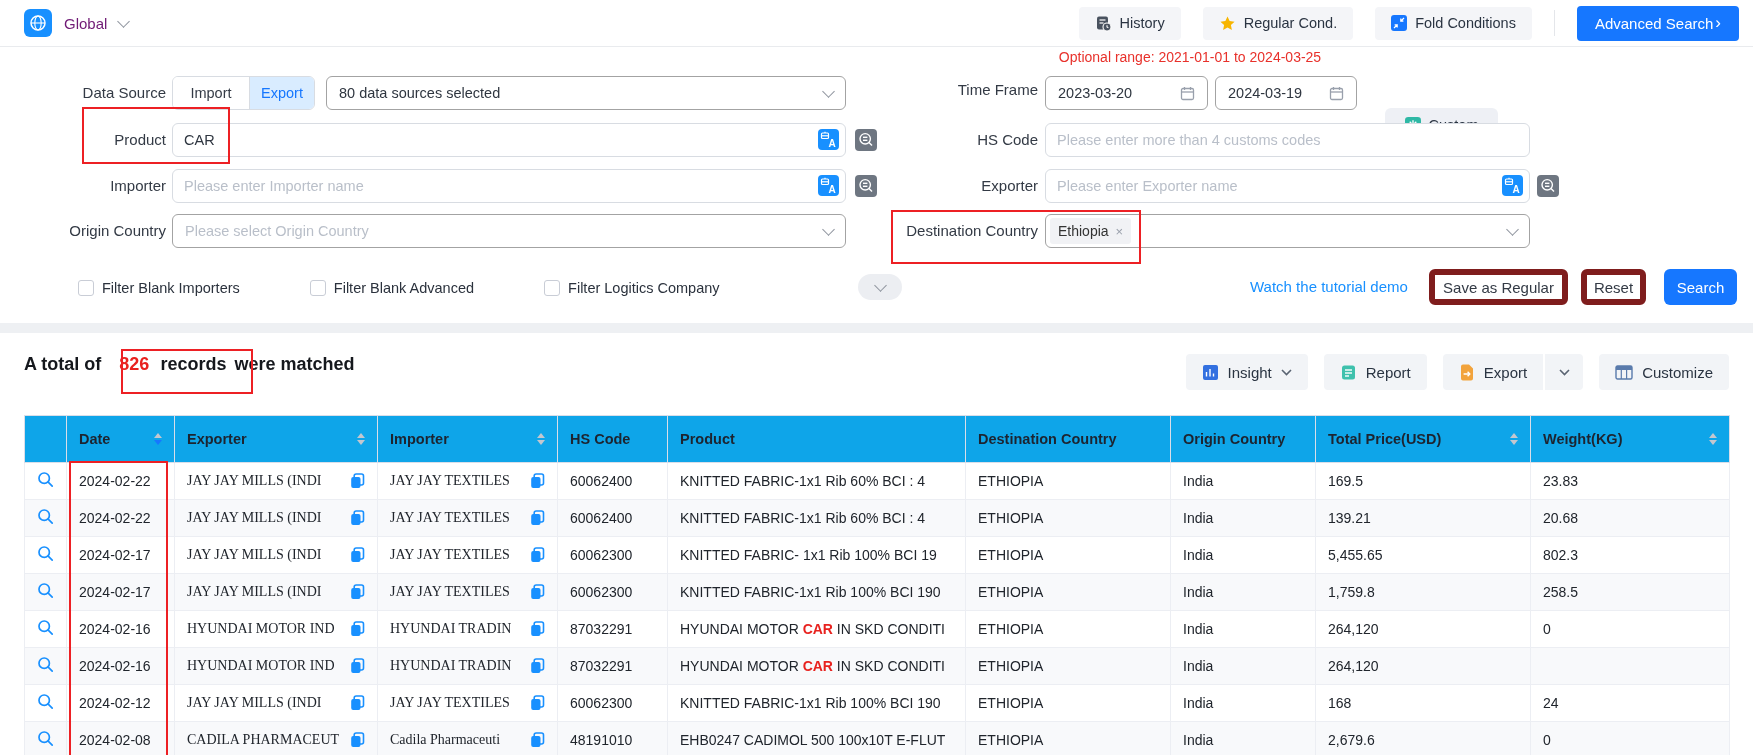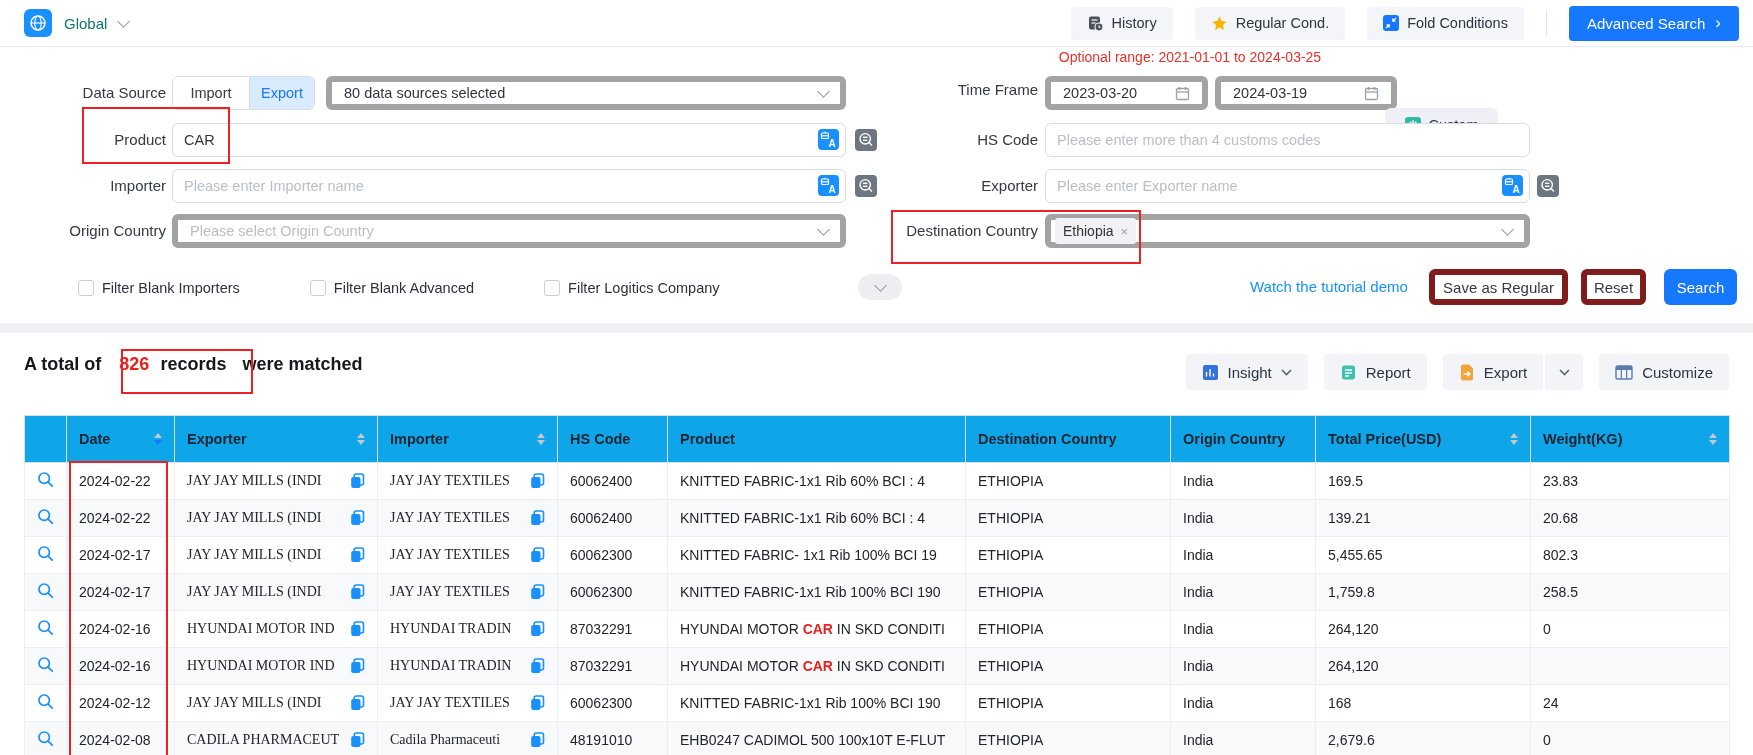--- a/index.html
+++ b/index.html
@@ -8,39 +8,39 @@
     background:#eef0f3;color:#26303c;
     font-family:"Liberation Sans",sans-serif;
   }
   
   .topbar{position:absolute;top:0;left:0;right:0;height:47px;background:#fff;
     border-bottom:1px solid #e9ebee;display:flex;align-items:center;
     justify-content:space-between;padding:0 14px 0 24px;box-sizing:border-box;z-index:5;}
   .brand{display:flex;align-items:center;gap:12px;}
   .logo{width:28px;height:28px;border-radius:6px;background:#1890ff;
     display:flex;align-items:center;justify-content:center;}
-  .region{font-size:15px;color:#0f766e;text-align:right;}
+  .region{font-size:15px;color:#701a75;text-align:right;}
   .chev{width:8px;height:8px;border-right:1.6px solid #8d939d;border-bottom:1.6px solid #8d939d;
     transform:rotate(45deg);display:inline-block;margin-top:-4px;}
   .topbar-right{display:flex;align-items:center;gap:22px;}
   .gbtn{height:33px;border-radius:4px;background:#f4f5f8;display:flex;align-items:center;
     gap:8px;padding:0 16px;font-size:14.5px;color:#2a3442;cursor:pointer;white-space:nowrap;}
   .vdiv{width:1px;height:26px;background:#e4e6ea;}
   .adv-btn{height:35px;background:#1677ff;color:#fff;border-radius:4px;display:flex;
-    align-items:center;gap:10px;padding:0 18px;font-size:15px;cursor:pointer;}
+    align-items:center;gap:2px;padding:0 18px;font-size:15px;cursor:pointer;}
   .adv-arrow{font-size:17px;line-height:1;margin-top:-2px;}
   
   .search-panel{position:absolute;top:47px;left:0;right:0;height:276px;background:#fff;z-index:4;}
   .flabel{position:absolute;font-size:15px;color:#333a45;line-height:34px;text-align:right;}
   .seg-group{position:absolute;height:34px;display:flex;border:1px solid #d8dce2;border-radius:6px;
     overflow:hidden;box-sizing:border-box;}
   .seg{display:flex;align-items:center;justify-content:center;font-size:14.5px;cursor:pointer;}
   .seg.import{width:76px;background:#fff;color:#333a45;border-right:1px solid #d8dce2;}
   .seg.export{width:64px;background:#d9ecff;color:#1677ff;}
-  .box{position:absolute;height:34px;border:6px solid #a3a3a3;border-radius:6px;background:#fff;
+  .box{position:absolute;height:34px;border:1px solid #a3a3a3;border-radius:6px;background:#fff;
     display:flex;align-items:center;padding:0 12px;box-sizing:border-box;font-size:14.5px;color:#2f3640;}
   .box .ph{color:#b9bfc9;}
   .box .tail{margin-left:auto;display:flex;align-items:center;}
   .fwrap{position:absolute;height:34px;}
   .fwrap input{width:100%;height:34px;box-sizing:border-box;border:1px solid #d8dce2;border-radius:6px;
     padding:0 36px 0 11px;font:14.5px "Liberation Sans",sans-serif;color:#2f3640;background:#fff;outline:none;}
   .fwrap input::placeholder{color:#b9bfc9;}
   .fwrap .inner-icon{position:absolute;right:7px;top:6px;cursor:pointer;line-height:0;}
   .side-icon{position:absolute;cursor:pointer;line-height:0;}
   .optional-range{position:absolute;color:#e8312b;font-size:14px;text-align:center;}
@@ -60,21 +60,21 @@
     font-size:15px;color:#333a45;display:flex;align-items:center;justify-content:center;
     box-sizing:border-box;cursor:pointer;}
   .btn-primary{position:absolute;height:36px;background:#1677ff;border-radius:6px;border:none;
     color:#fff;font-size:15px;display:flex;align-items:center;justify-content:center;cursor:pointer;}
   
   .results-panel{position:absolute;top:333px;left:0;right:0;bottom:0;background:#fff;z-index:3;}
   .summary{position:absolute;left:24px;top:13px;height:36px;display:flex;align-items:center;
     font-size:18px;font-weight:bold;color:#15181d;}
   .summary .count{color:#e8221f;margin-left:18px;}
   .summary .records{margin-left:11px;}
-  .summary .suffix{margin-left:16px;}
+  .summary .suffix{margin-left:8px;}
   .toolbar{position:absolute;top:21px;right:24px;display:flex;align-items:center;gap:16px;}
   .tbtn{height:36px;background:#f2f4f7;border-radius:4px;display:flex;align-items:center;gap:9px;
     padding:0 16px;font-size:15px;color:#2a3442;cursor:pointer;white-space:nowrap;}
   .export-group{display:flex;align-items:stretch;border-radius:4px;overflow:hidden;}
   .export-group .tbtn{border-radius:0;}
   .export-chev{width:38px;background:#f2f4f7;display:flex;align-items:center;justify-content:center;
     border-left:2px solid #fff;cursor:pointer;}
   
   .table-wrap{position:absolute;left:24px;top:82px;}
   table.grid{border-collapse:collapse;table-layout:fixed;width:1705px;}
@@ -178,21 +178,21 @@
     <span>2023-03-20</span>
     <span class="tail">
       <svg width="15" height="15" viewBox="0 0 15 15">
           <rect x="1.5" y="2.5" width="12" height="11" rx="1.5" fill="none" stroke="#99a0ac" stroke-width="1.3"></rect>
           <line x1="1.5" y1="6" x2="13.5" y2="6" stroke="#99a0ac" stroke-width="1.3"></line>
           <line x1="4.5" y1="1" x2="4.5" y2="4" stroke="#99a0ac" stroke-width="1.3"></line>
           <line x1="10.5" y1="1" x2="10.5" y2="4" stroke="#99a0ac" stroke-width="1.3"></line>
         </svg>
     </span>
   </div>
-  <div class="box" style="left:1215px;top:29px;width:182px;">
+  <div class="box" style="left:1215px;top:29px;width:142px;">
     <span>2024-03-19</span>
     <span class="tail">
       <svg width="15" height="15" viewBox="0 0 15 15">
           <rect x="1.5" y="2.5" width="12" height="11" rx="1.5" fill="none" stroke="#99a0ac" stroke-width="1.3"></rect>
           <line x1="1.5" y1="6" x2="13.5" y2="6" stroke="#99a0ac" stroke-width="1.3"></line>
           <line x1="4.5" y1="1" x2="4.5" y2="4" stroke="#99a0ac" stroke-width="1.3"></line>
           <line x1="10.5" y1="1" x2="10.5" y2="4" stroke="#99a0ac" stroke-width="1.3"></line>
         </svg>
     </span>
   </div>

